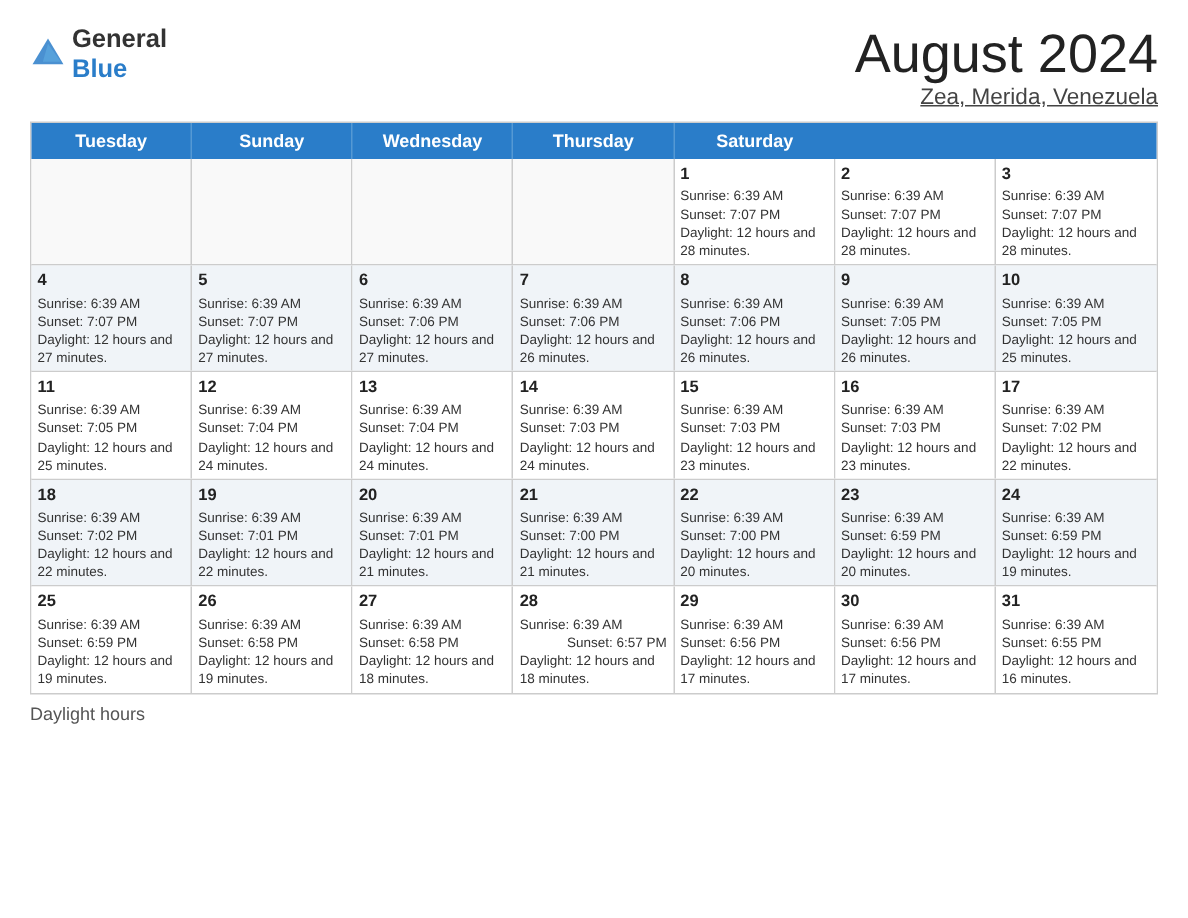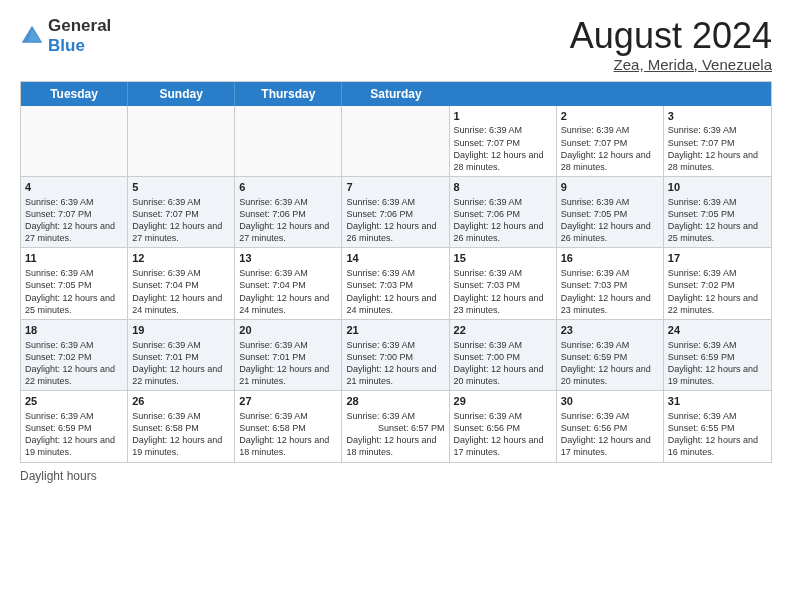--- a/index.html
+++ b/index.html
@@ -131,20 +131,21 @@
     <div class="title-block">
       <div class="main-title">August 2024</div>
       <div class="subtitle">Zea, Merida, Venezuela</div>
     </div>
   </div>
 
   <div class="calendar">
     <div class="cal-header-row" id="cal-header">
         <div class="cal-header-cell">Tuesday</div>
         <div class="cal-header-cell">Sunday</div>
+        <div class="cal-header-cell">Wednesday</div>
         <div class="cal-header-cell">Thursday</div>
         <div class="cal-header-cell">Saturday</div>
       </div>
     <div class="cal-body" id="cal-body">
         <div class="cal-week">
           <div class="cal-cell empty"></div>
           <div class="cal-cell empty"></div>
           <div class="cal-cell empty"></div>
           <div class="cal-cell empty"></div>
           <div class="cal-cell">

